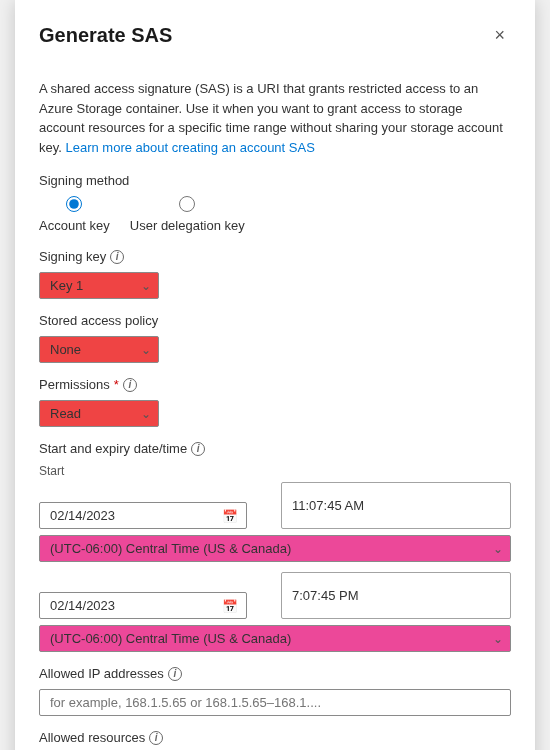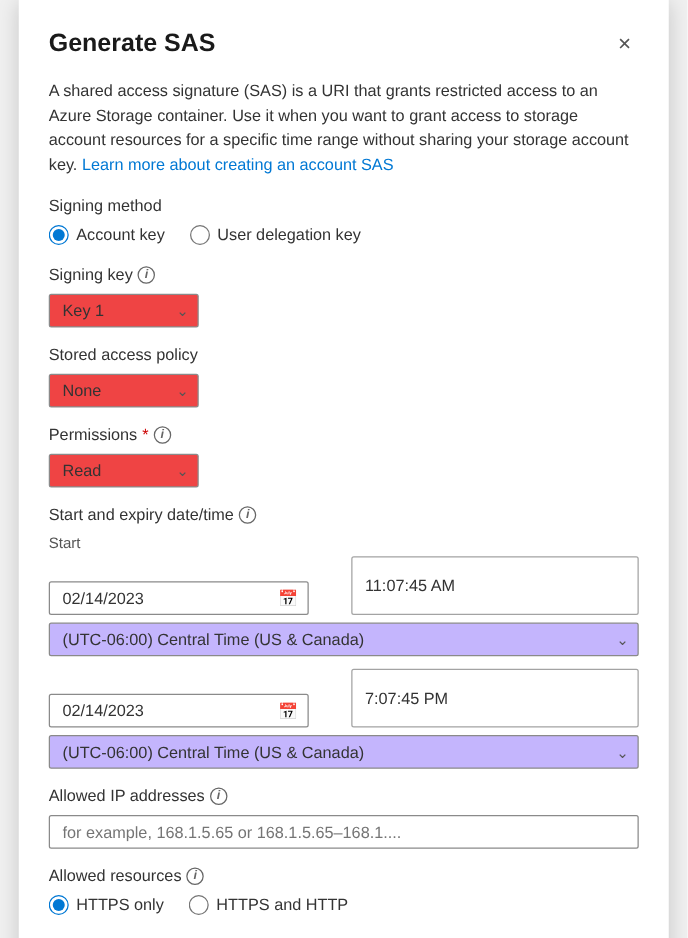--- a/index.html
+++ b/index.html
@@ -17,21 +17,21 @@
       background: #fff;
       width: 520px;
       padding: 24px 24px 24px 24px;
       box-shadow: 0 2px 16px rgba(0,0,0,0.18);
       position: relative;
     }
     .dialog-header {
       display: flex;
       justify-content: space-between;
       align-items: flex-start;
-      margin-bottom: 16px;
+      margin-bottom: 32px;
     }
     .dialog-title {
       font-size: 20px;
       font-weight: 600;
       color: #1a1a1a;
     }
     .close-btn {
       background: none;
       border: none;
       cursor: pointer;
@@ -77,25 +77,26 @@
       line-height: 1;
     }
     .radio-group {
       display: flex;
       align-items: center;
       gap: 20px;
       margin-bottom: 16px;
     }
     .radio-option {
       display: flex;
-      align-items: flex-start;
+      align-items: center;
       gap: 6px;
       cursor: pointer;
       font-size: 13px;
       color: #333;
+      flex-direction: column;
     }
     .radio-option input[type="radio"] {
       accent-color: #0078d4;
       width: 16px;
       height: 16px;
       cursor: pointer;
     }
     .form-group {
       margin-bottom: 14px;
     }
@@ -158,21 +159,21 @@
       color: #333;
       border-radius: 2px;
       margin-left: 26px;
     }
     .timezone-select-wrapper {
       position: relative;
       margin-bottom: 10px;
     }
     .timezone-select-wrapper select {
       appearance: none;
-      background: #c4b5fd;
+      background: #ec4899;
       border: 1px solid #8a8a8a;
       padding: 5px 32px 5px 10px;
       font-size: 13px;
       color: #333;
       cursor: pointer;
       width: 100%;
       border-radius: 2px;
     }
     .text-input {
       width: 100%;

